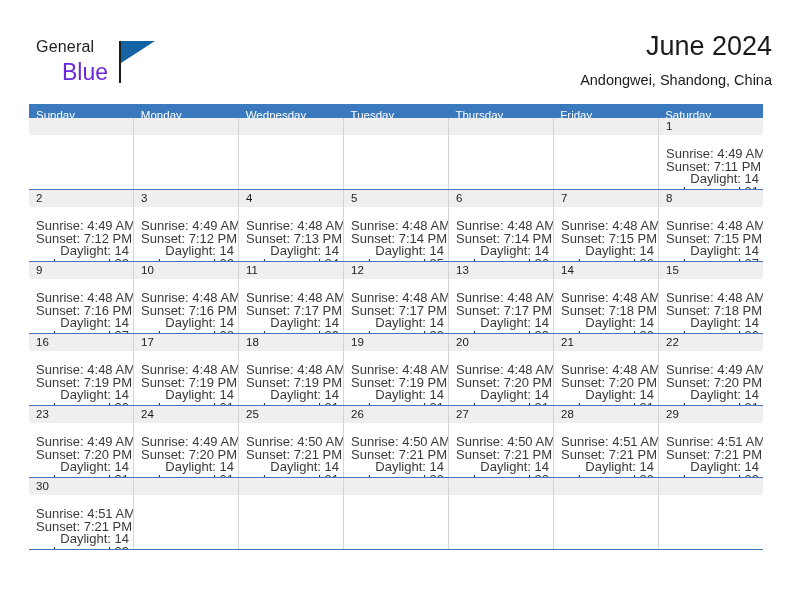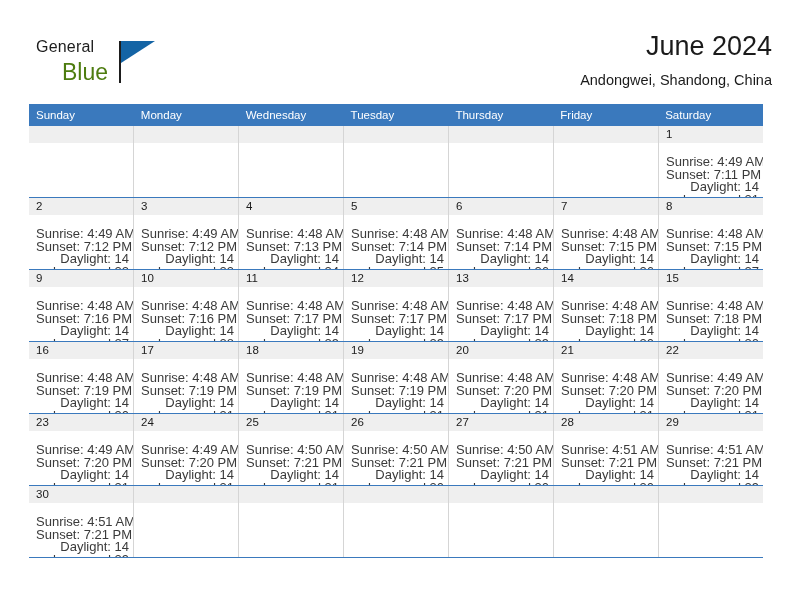--- a/index.html
+++ b/index.html
@@ -43,21 +43,21 @@
     font-size: 16px;
     letter-spacing: .2px;
     color: #1d1d1d;
     font-family: Liberation Sans, sans-serif;
   }
   .brand-blue {
     position: absolute;
     left: 26px;
     top: 21px;
     font-size: 23px;
-    color: #4d7c0f;
+    color: #6d28d9;
     font-family: "Liberation Sans", sans-serif;
   }
   .brand-flag {
     position: absolute;
     left: 85px;
     top: 3px;
     width: 0;
     height: 0;
     border-left: 34px solid #1464a5;
     border-bottom: 22px solid transparent;
@@ -95,21 +95,21 @@
   
   .calendar {
     position: absolute;
     left: 29px;
     top: 104px;
     width: 734px;
   }
   .weekday-row {
     display: flex;
     background: #3a79bd;
-    height: 22px;
+    height: 14px;
   }
   .weekday {
     flex: 1 1 0;
     color: #ffffff;
     font-size: 11.5px;
     line-height: 22px;
     padding-left: 7px;
     box-sizing: border-box;
     white-space: nowrap;
     overflow: hidden;

